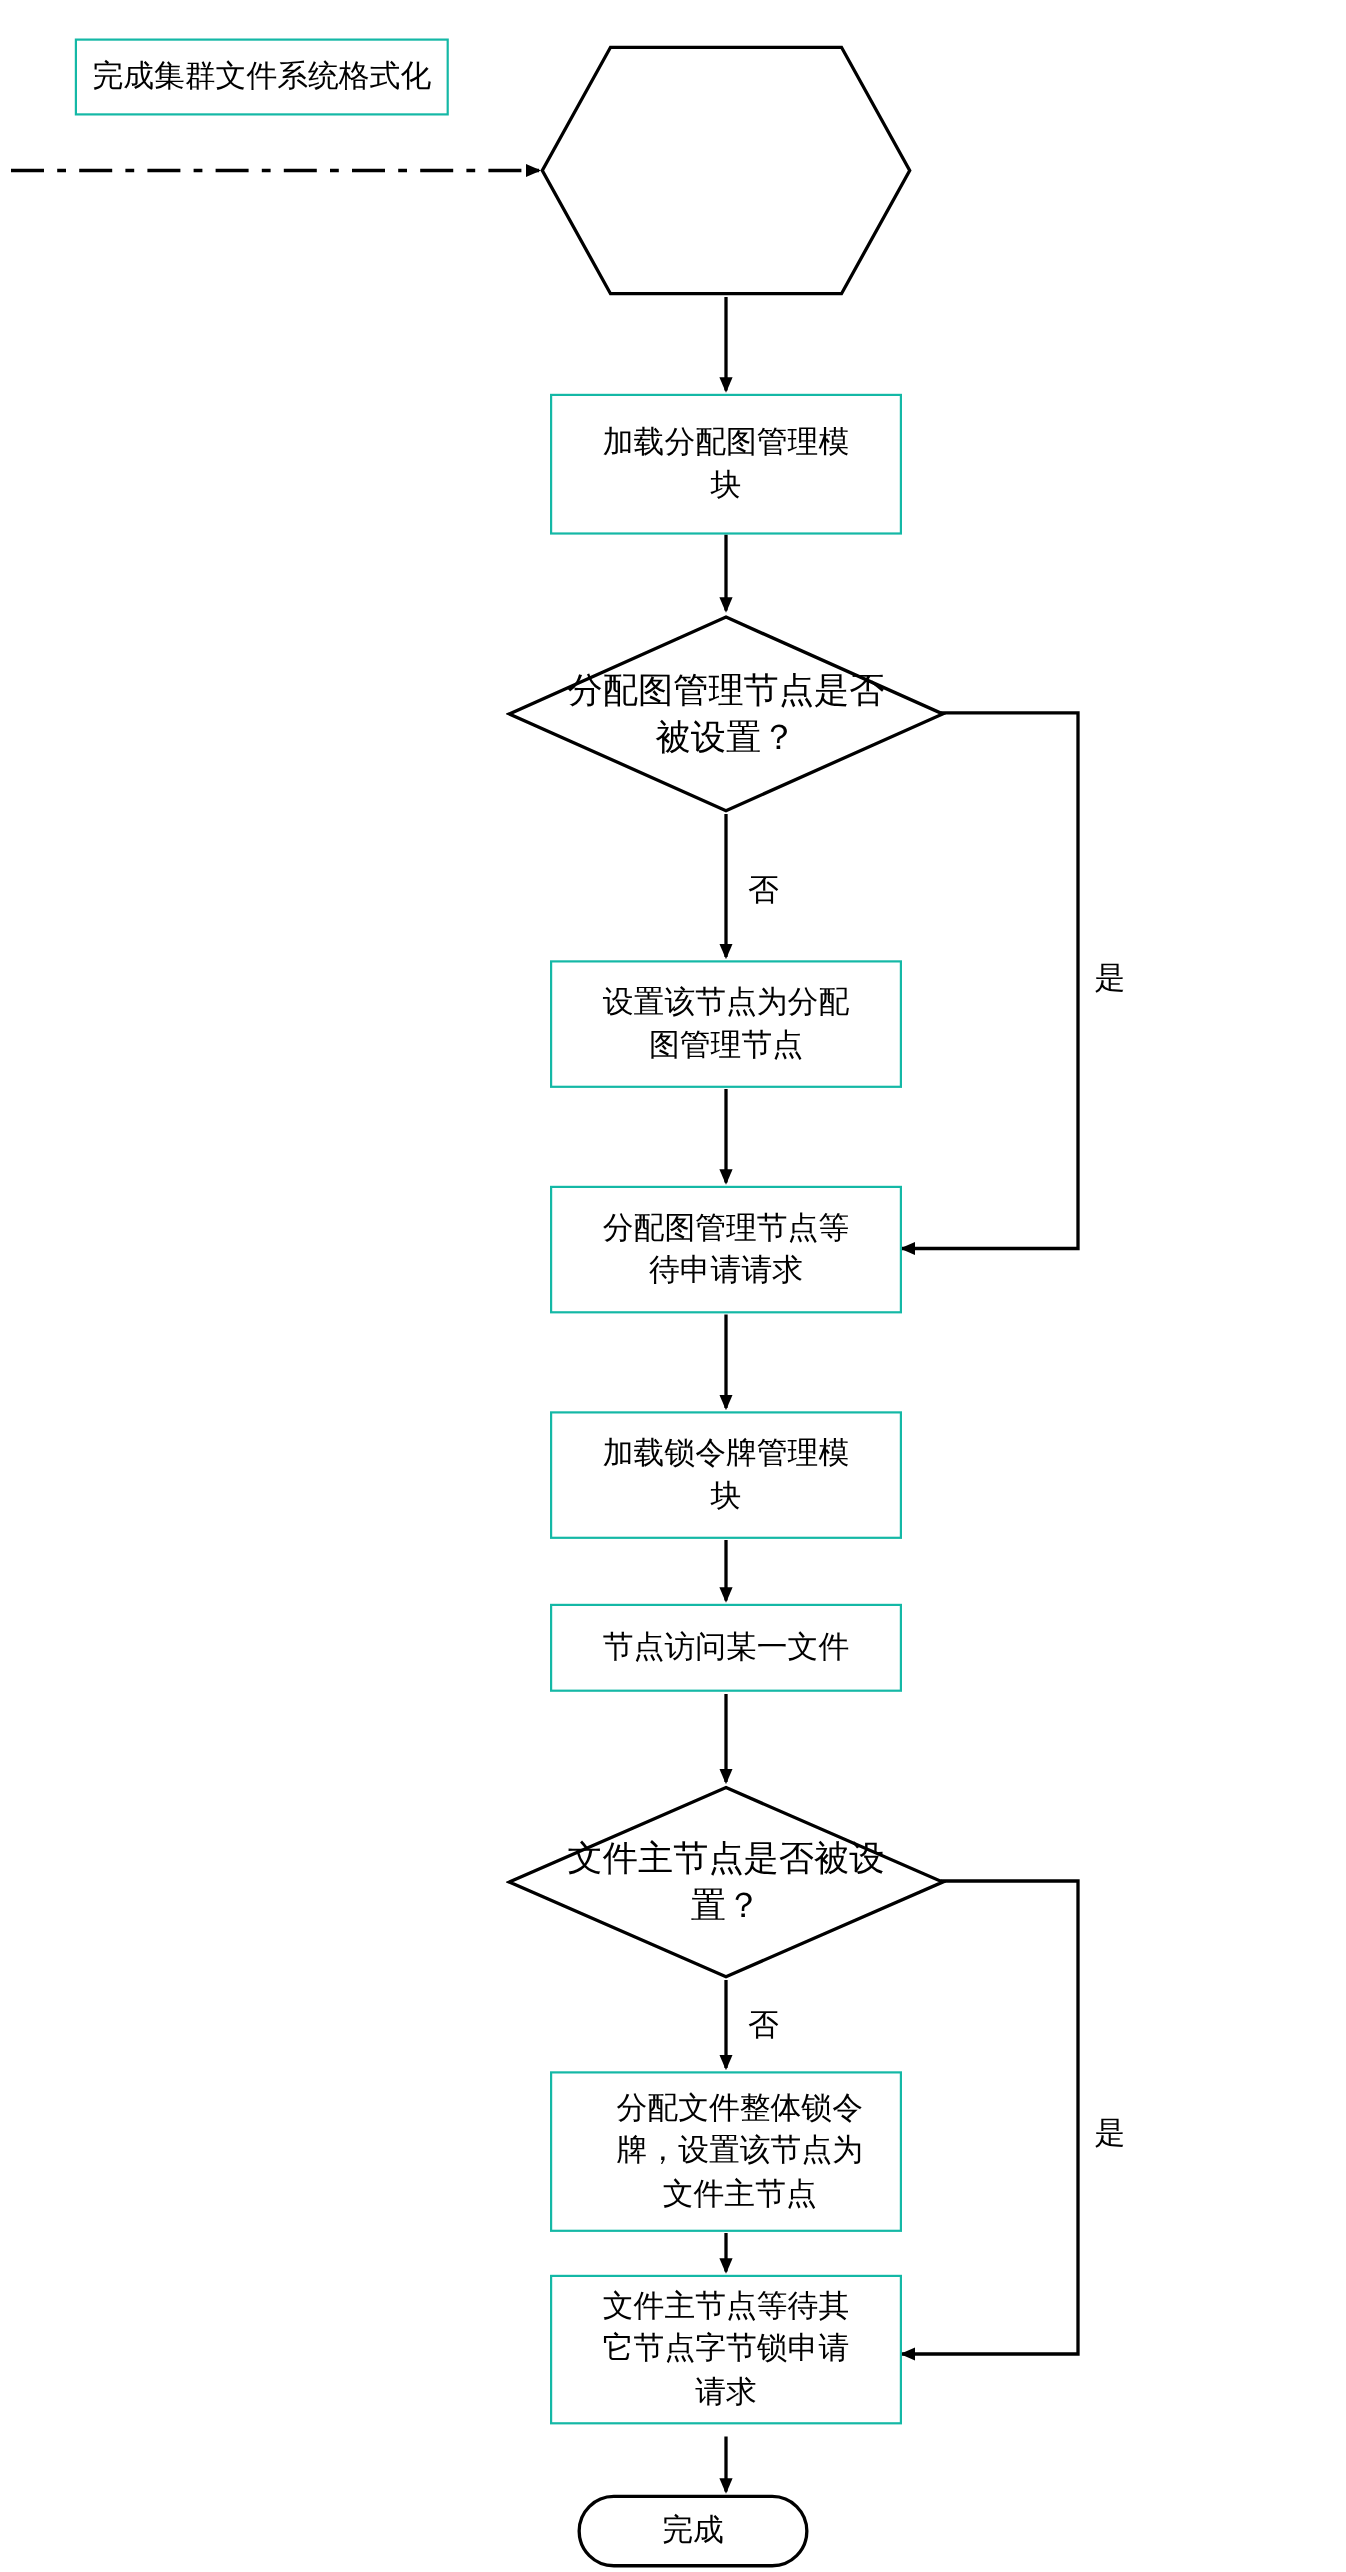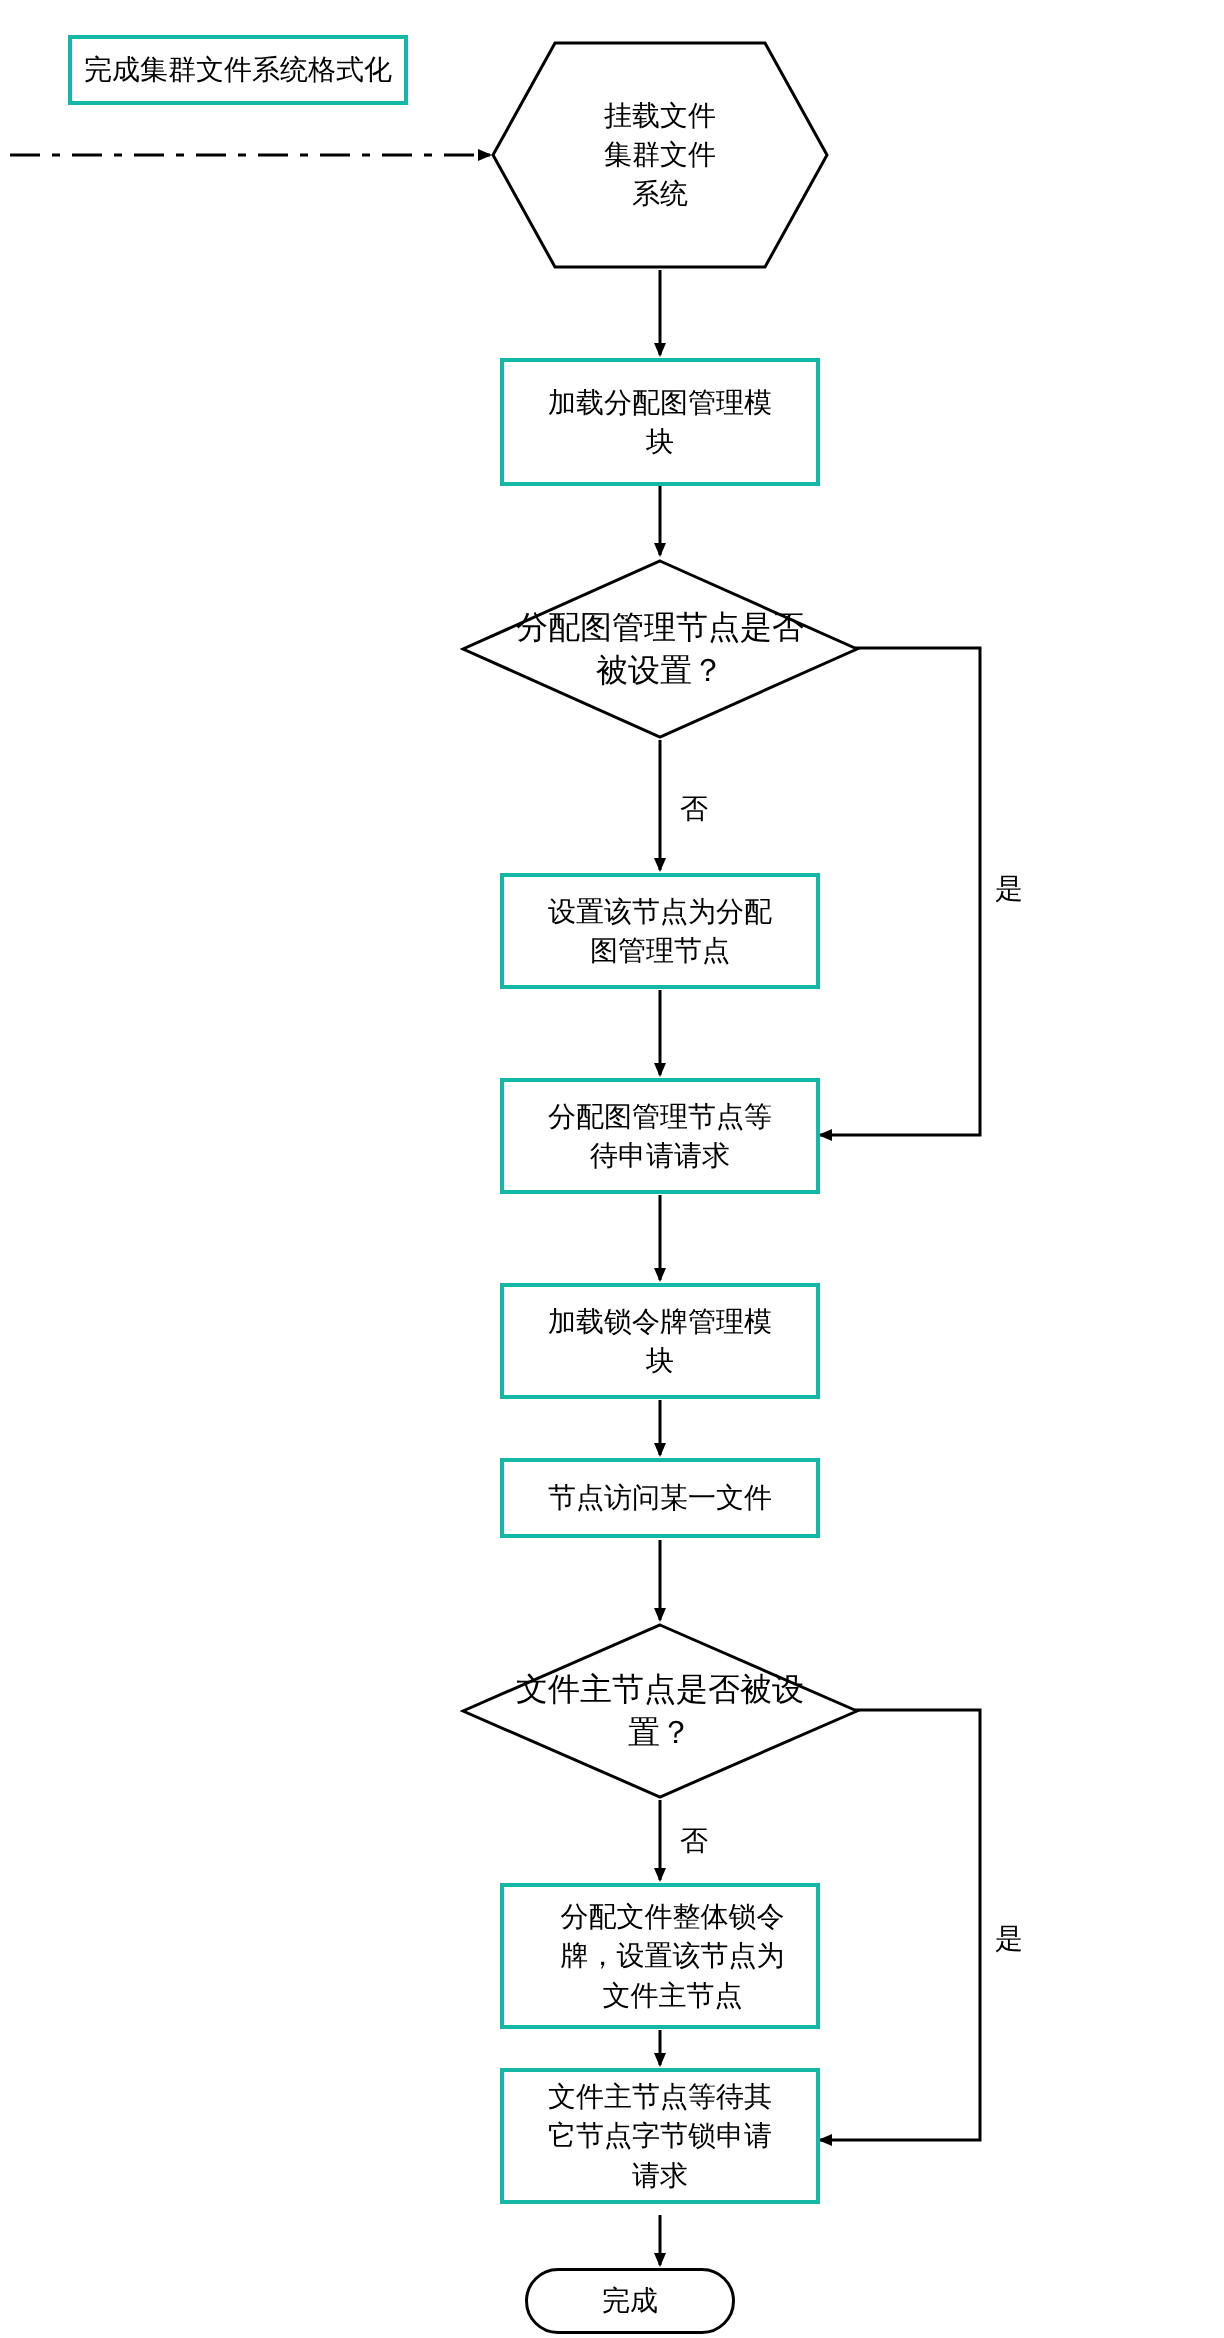--- a/index.html
+++ b/index.html
@@ -14,21 +14,21 @@
       position: absolute;
       display: flex;
       align-items: center;
       justify-content: center;
       text-align: center;
       font-size: 28px;
       line-height: 1.4;
       background: #fff;
     }
     .rect {
-      border: 4px solid #14b8a6;
+      border: 2px solid #14b8a6;
     }
     .hexagon {
       position: absolute;
     }
     .hexagon svg { display: block; }
     .hex-text {
       position: absolute;
       top: 50%;
       left: 50%;
       transform: translate(-50%, -50%);
@@ -107,23 +107,20 @@
 </svg>
 
 <div class="node rect" style="left:68px; top:35px; width:340px; height:70px;">
   <span>完成集群文件系统格式化</span>
 </div>
 
 <div class="hexagon" style="left:490px; top:40px; width:340px; height:230px;">
   <svg width="340" height="230">
     <polygon points="65,3 275,3 337,115 275,227 65,227 3,115" fill="#fff" stroke="#000" stroke-width="3"></polygon>
   </svg>
-  <div class="hex-text" style="white-space:pre-line;">挂载文件
-集群文件
-系统</div>
 </div>
 
 <div class="node rect" style="left:500px; top:358px; width:320px; height:128px;">
   <span style="white-space:pre-line;">加载分配图管理模
 块</span>
 </div>
 
 <div class="diamond" style="left:460px; top:558px; width:400px; height:182px;">
   <svg width="400" height="182">
     <polygon points="200,3 397,91 200,179 3,91" fill="#fff" stroke="#000" stroke-width="3"></polygon>

